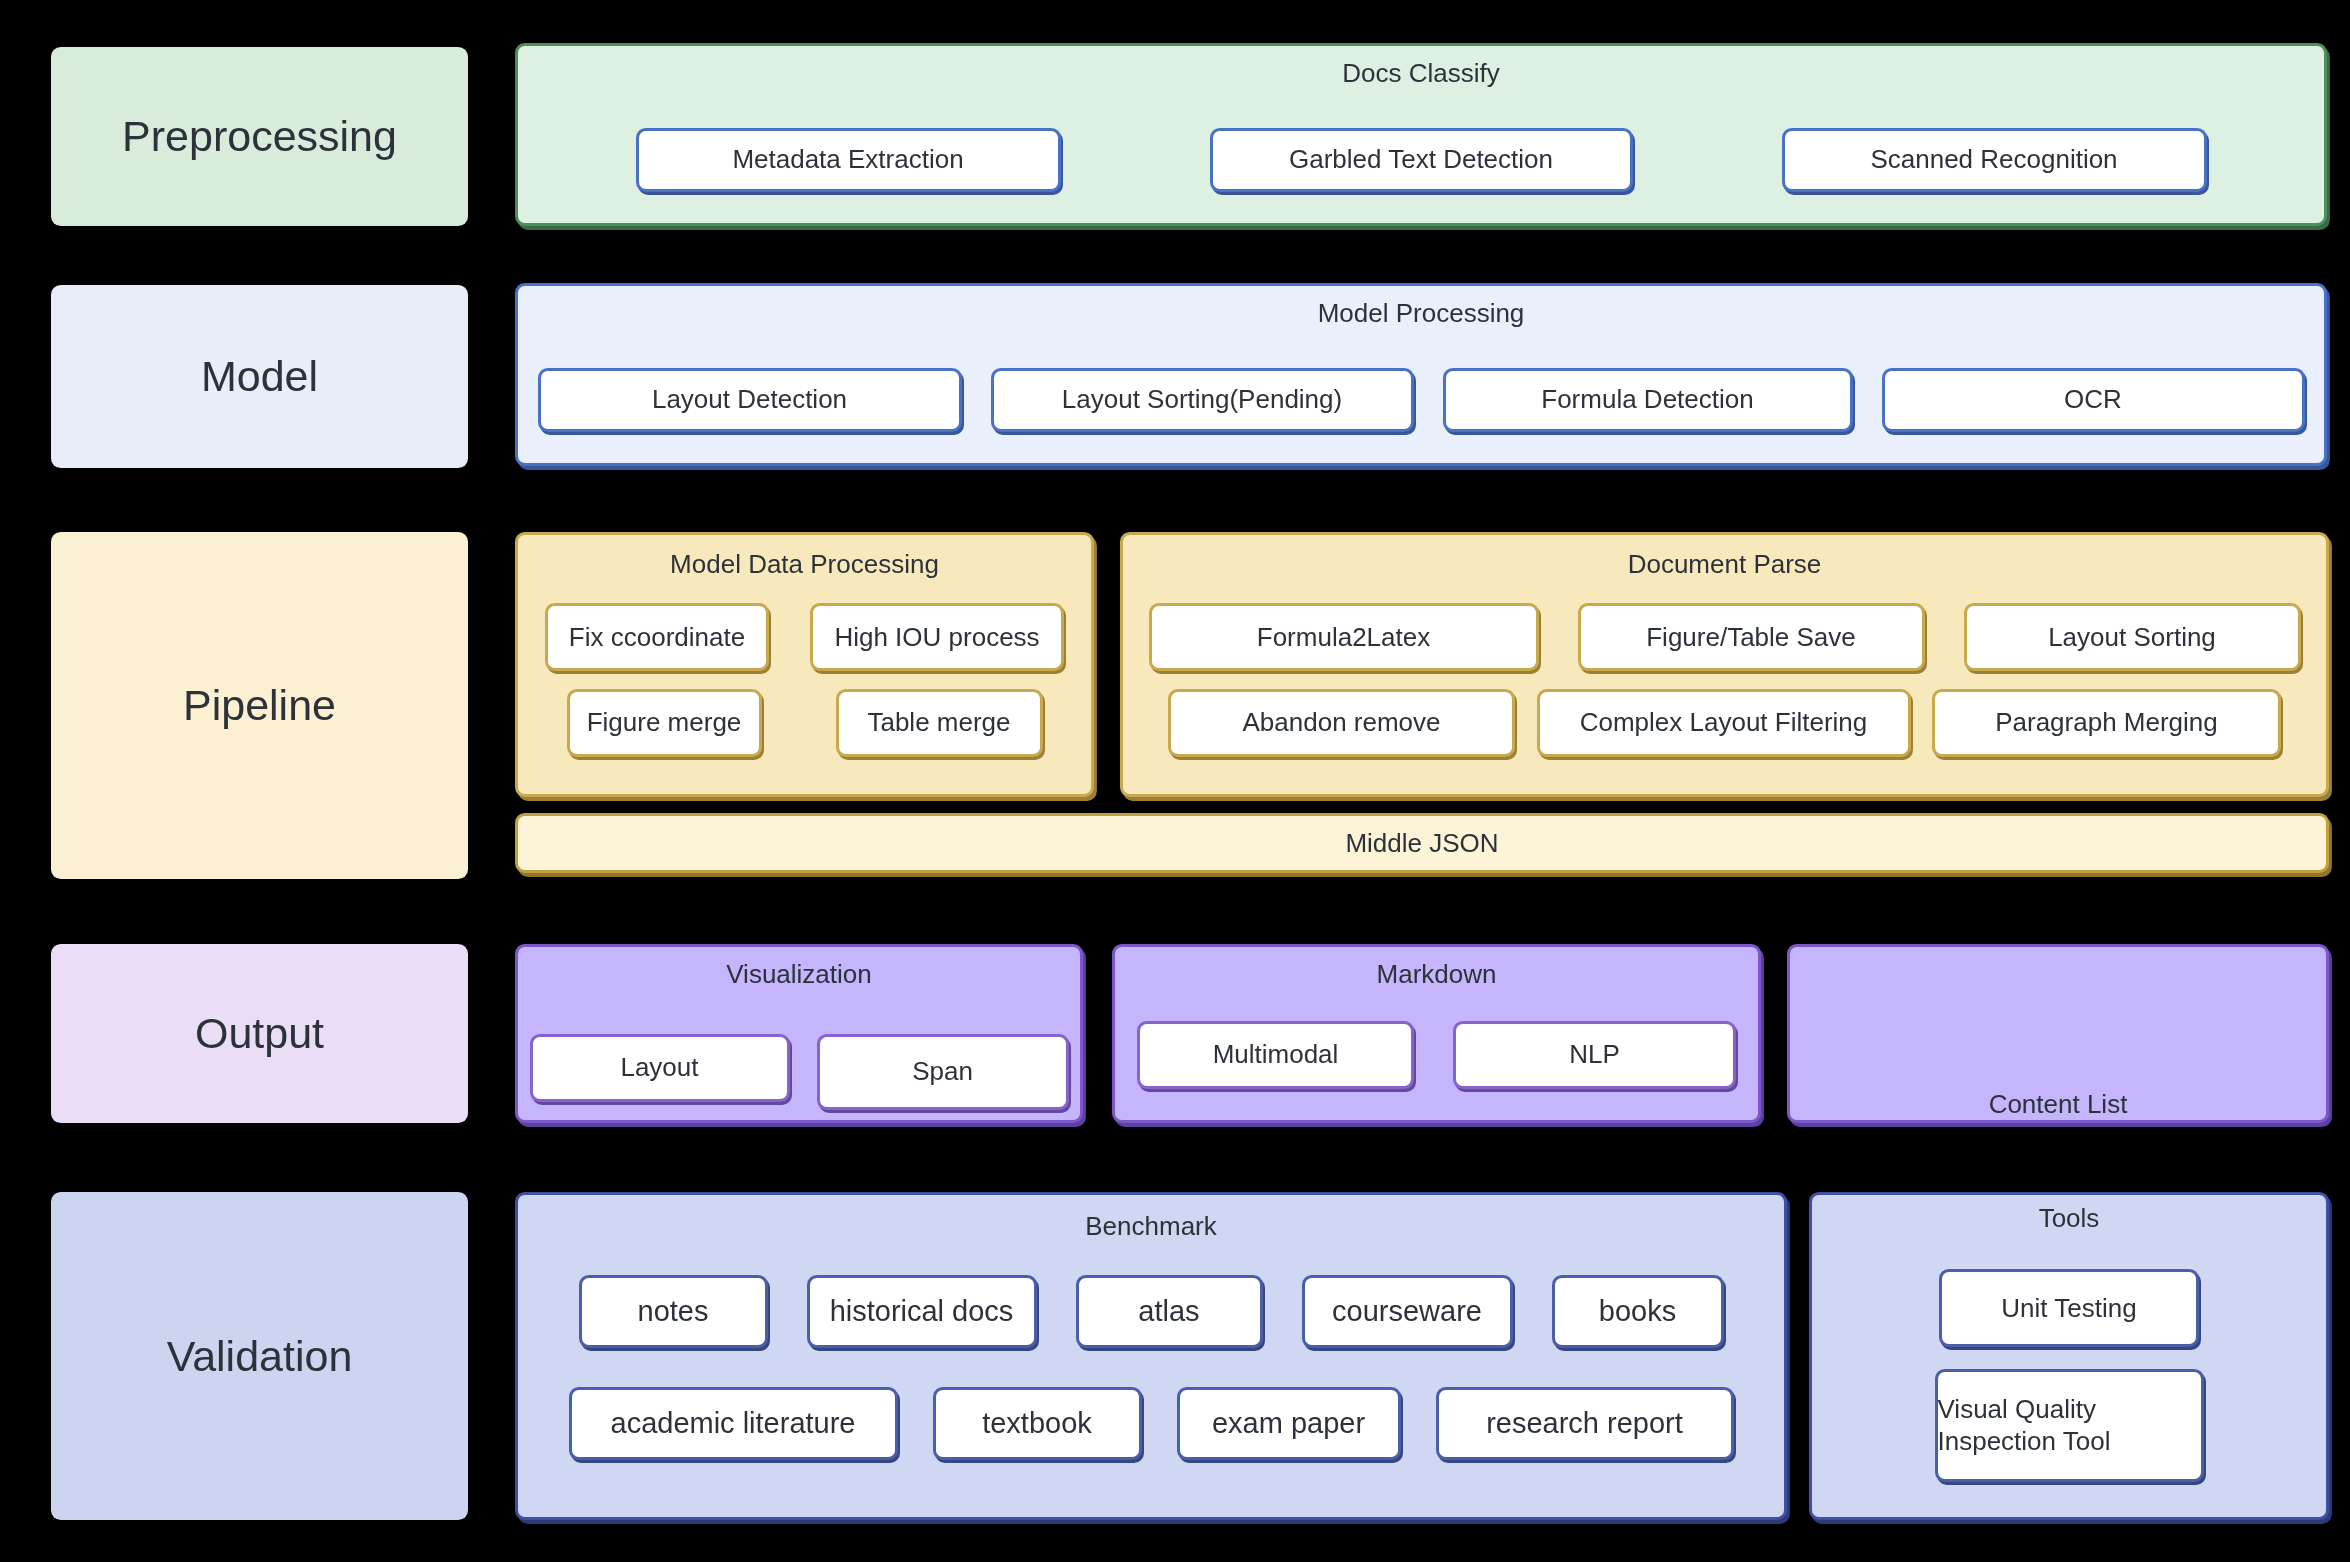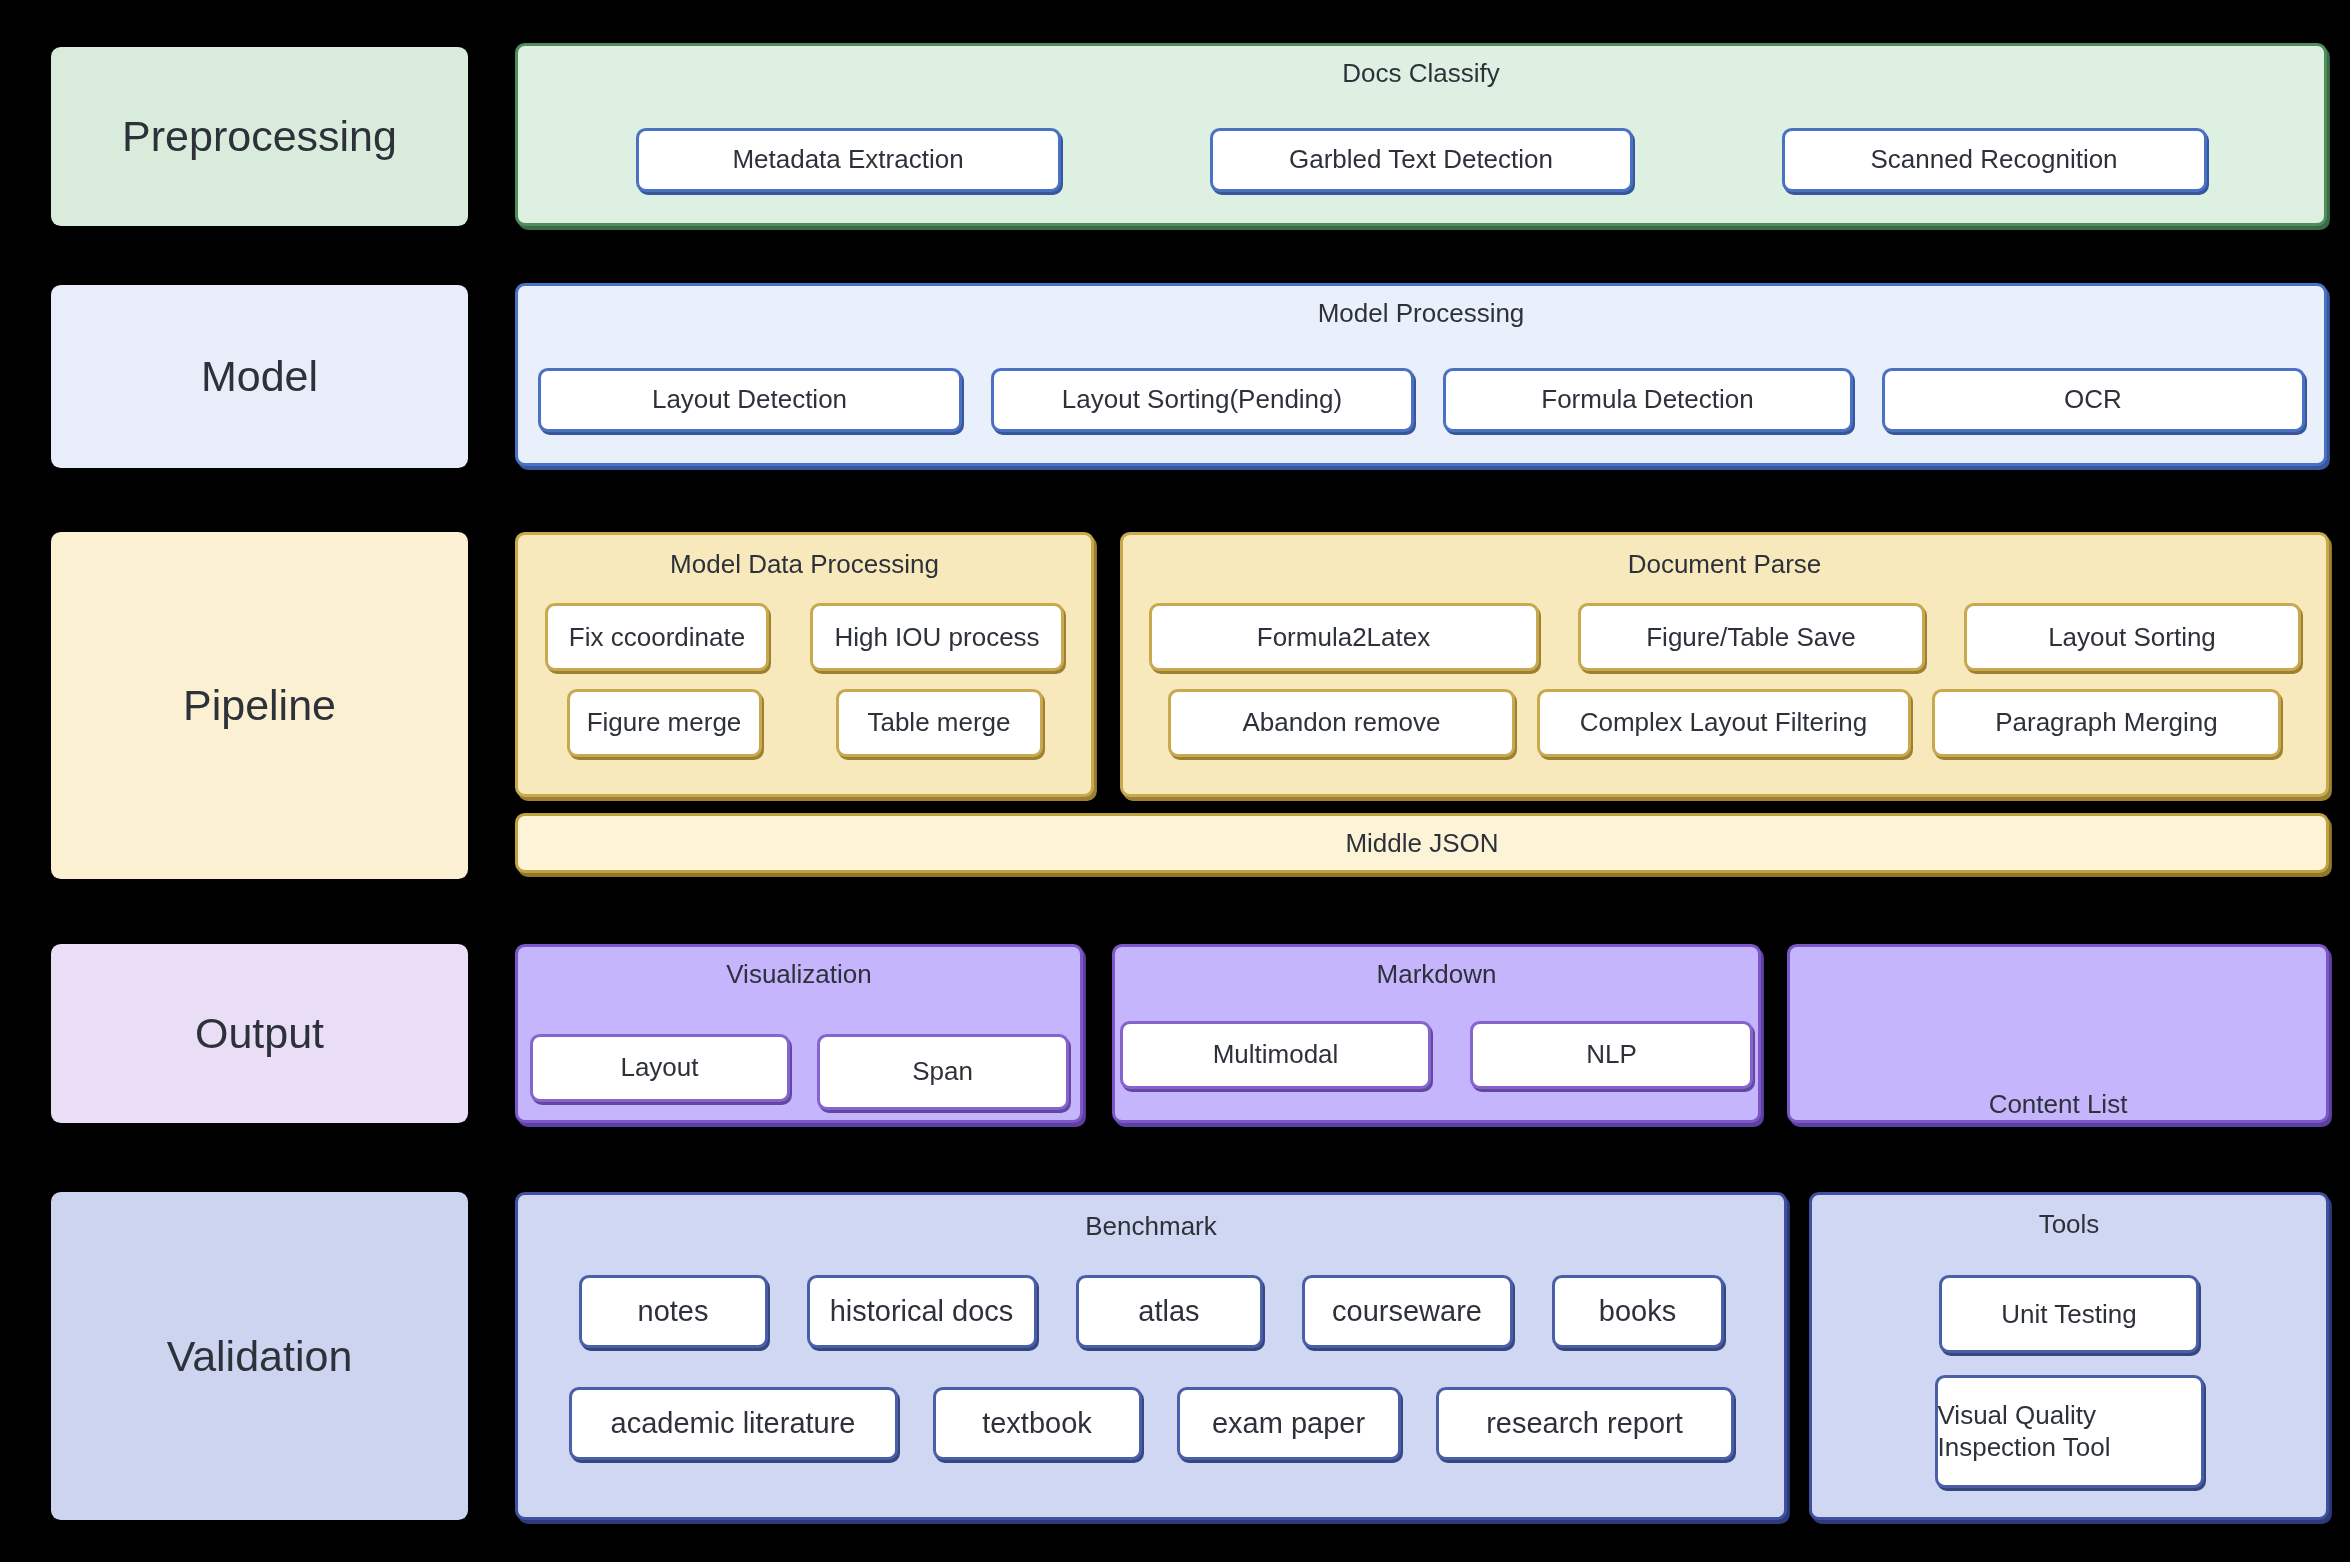--- a/index.html
+++ b/index.html
@@ -109,21 +109,21 @@
     <div class="ctitle">Visualization</div>
     <div class="brow" style="gap:27px;margin-top:44px">
       <div class="box p-box" style="width:260px;height:68px">Layout</div>
       <div class="box p-box" style="width:252px;height:76px">Span</div>
     </div>
   </div>
 
   <div class="cont p-cont" style="left:1112px;top:944px;width:649px;height:179px">
     <div class="ctitle">Markdown</div>
     <div class="brow" style="gap:39px;margin-top:31px">
-      <div class="box p-box" style="width:311px;height:68px">Multimodal</div>
+      <div class="box p-box" style="width:277px;height:68px">Multimodal</div>
       <div class="box p-box" style="width:283px;height:68px">NLP</div>
     </div>
   </div>
 
   <div class="cont p-cont" style="left:1787px;top:944px;width:542px;height:179px;justify-content:flex-end">
     <div class="ctitle" style="margin-top:0">Content List</div>
   </div>
 
   <div class="rowlabel i-label" style="top:1192px;height:328px">Validation</div>
 
@@ -138,21 +138,21 @@
     </div>
     <div class="brow" style="gap:35px;margin-top:39px">
       <div class="box i-box" style="width:329px;height:73px">academic literature</div>
       <div class="box i-box" style="width:209px;height:73px">textbook</div>
       <div class="box i-box" style="width:224px;height:73px">exam paper</div>
       <div class="box i-box" style="width:298px;height:73px">research report</div>
     </div>
   </div>
 
   <div class="cont i-cont" style="left:1809px;top:1192px;width:520px;height:328px">
-    <div class="ctitle" style="margin-top:14px">Tools</div>
+    <div class="ctitle" style="margin-top:8px">Tools</div>
     <div class="brow" style="margin-top:35px">
       <div class="box i-box" style="width:260px;height:78px;font-size:26px">Unit Testing</div>
     </div>
     <div class="brow" style="margin-top:21.5px">
       <div class="box i-box wrap2" style="width:269px;height:113px">Visual Quality Inspection Tool</div>
     </div>
   </div>
 
 </div>
 

